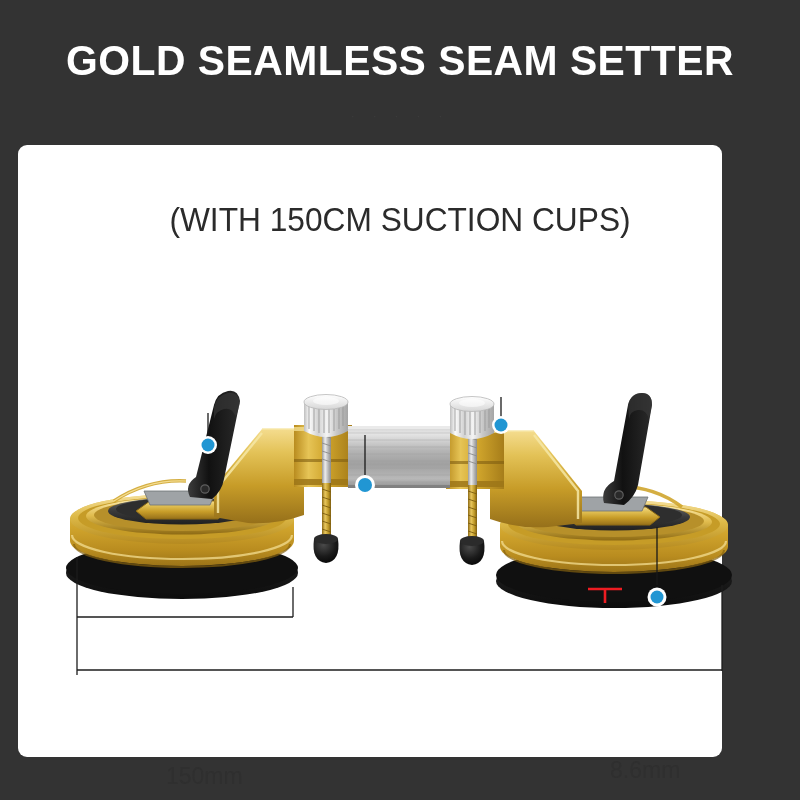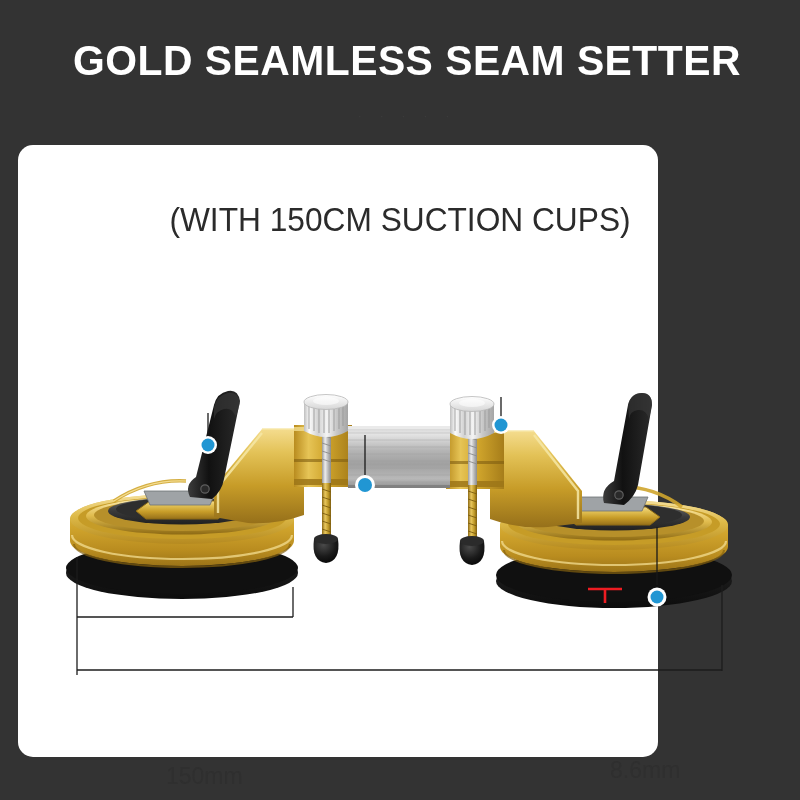--- a/index.html
+++ b/index.html
@@ -12,21 +12,21 @@
     width: 800px;
     height: 800px;
     background: #333333;
     overflow: hidden;
     font-family: "Liberation Sans", sans-serif;
   }
 
   
   #header-band {
     position: absolute;
-    left: 7px; top: 0;
+    left: 0; top: 0;
     width: 735px; height: 145px;
     background: #333333;
   }
   #product-title {
     position: absolute;
     left: 0; top: 36px;
     width: 800px;
     text-align: center;
     color: #ffffff;
     font-size: 43px;
@@ -45,23 +45,23 @@
     font-size: 13px;
     letter-spacing: 7px;
     white-space: nowrap;
     user-select: none;
   }
 
   
   #product-card {
     position: absolute;
     left: 18px; top: 145px;
-    width: 640px; height: 612px;
+    width: 704px; height: 612px;
     background: #ffffff;
-    border-radius: 15px;
+    border-radius: 9px;
   }
   #card-subtitle {
     position: absolute;
     left: 0; top: 56px;
     width: 764px;
     text-align: center;
     color: #2b2b2b;
     font-size: 33px;
     font-weight: normal;
     letter-spacing: 0px;

